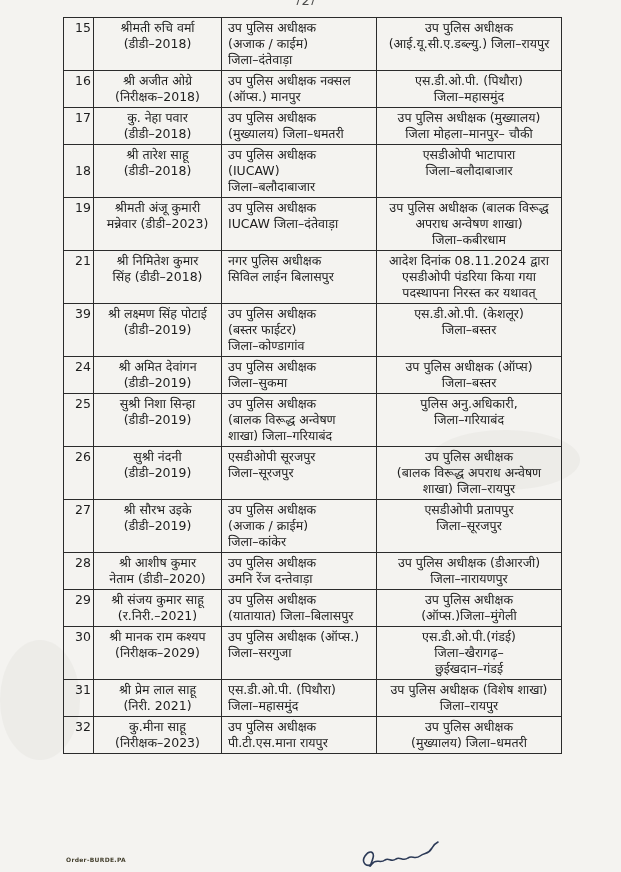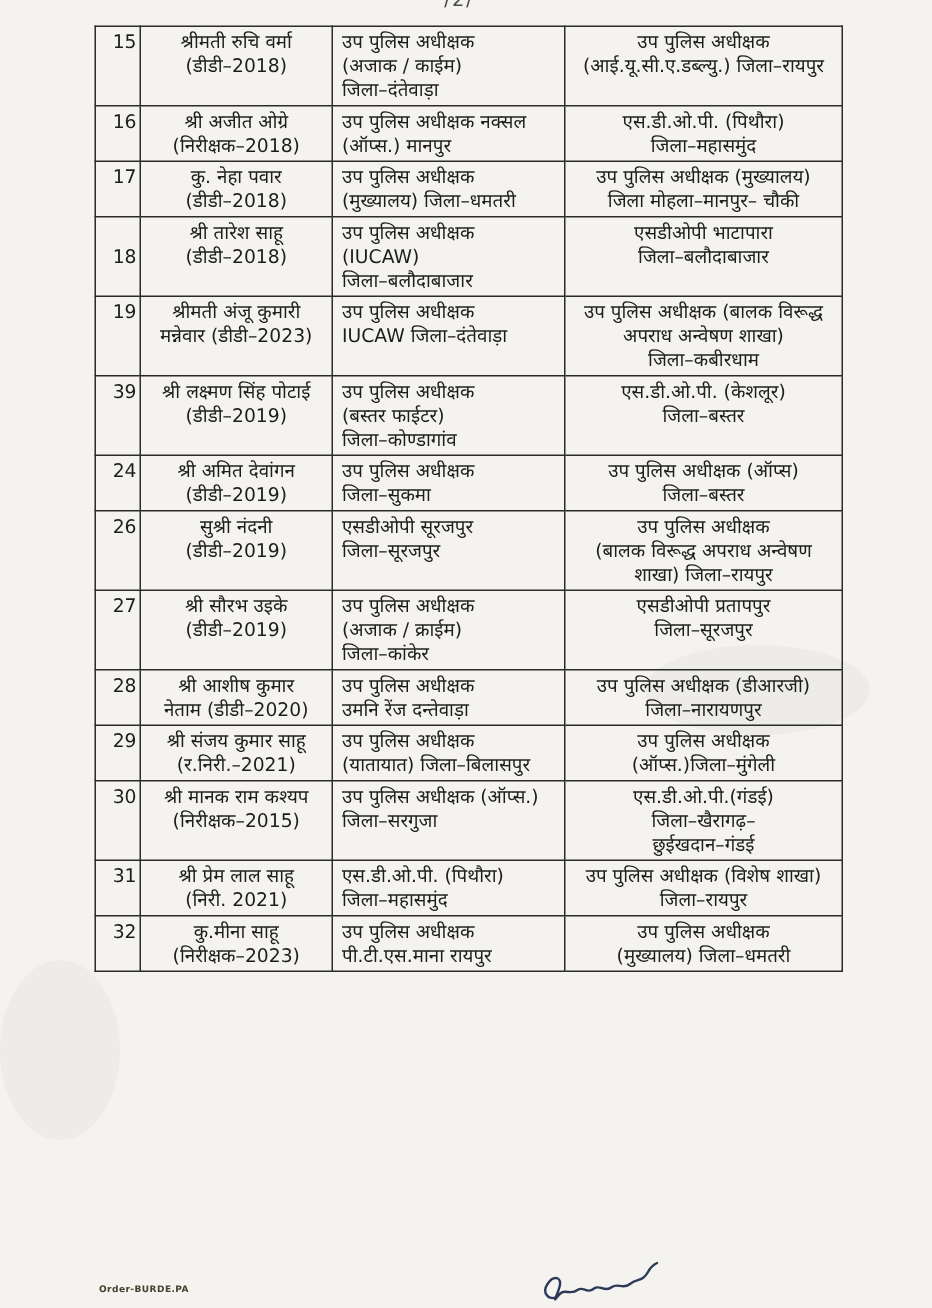--- a/index.html
+++ b/index.html
@@ -106,39 +106,59 @@
       <td class="c1">19</td>
       <td class="c2">श्रीमती अंजू कुमारी
 मन्नेवार (डीडी–2023)</td>
       <td class="c3">उप पुलिस अधीक्षक
 IUCAW जिला–दंतेवाड़ा</td>
       <td class="c4">उप पुलिस अधीक्षक (बालक विरूद्ध
 अपराध अन्वेषण शाखा)
 जिला–कबीरधाम</td>
     </tr>
     <tr>
+      <td class="c1">21</td>
+      <td class="c2">श्री निमितेश कुमार
+सिंह (डीडी–2018)</td>
+      <td class="c3">नगर पुलिस अधीक्षक
+सिविल लाईन बिलासपुर</td>
+      <td class="c4">आदेश दिनांक 08.11.2024 द्वारा
+एसडीओपी पंडरिया किया गया
+पदस्थापना निरस्त कर यथावत्</td>
+    </tr>
+    <tr>
       <td class="c1">39</td>
       <td class="c2">श्री लक्ष्मण सिंह पोटाई
 (डीडी–2019)</td>
       <td class="c3">उप पुलिस अधीक्षक
 (बस्तर फाईटर)
 जिला–कोण्डागांव</td>
       <td class="c4">एस.डी.ओ.पी. (केशलूर)
 जिला–बस्तर</td>
     </tr>
     <tr>
       <td class="c1">24</td>
       <td class="c2">श्री अमित देवांगन
 (डीडी–2019)</td>
       <td class="c3">उप पुलिस अधीक्षक
 जिला–सुकमा</td>
       <td class="c4">उप पुलिस अधीक्षक (ऑप्स)
 जिला–बस्तर</td>
     </tr>
     <tr>
+      <td class="c1">25</td>
+      <td class="c2">सुश्री निशा सिन्हा
+(डीडी–2019)</td>
+      <td class="c3">उप पुलिस अधीक्षक
+(बालक विरूद्ध अन्वेषण
+शाखा) जिला–गरियाबंद</td>
+      <td class="c4">पुलिस अनु.अधिकारी,
+जिला–गरियाबंद</td>
+    </tr>
+    <tr>
       <td class="c1">26</td>
       <td class="c2">सुश्री नंदनी
 (डीडी–2019)</td>
       <td class="c3">एसडीओपी सूरजपुर
 जिला–सूरजपुर</td>
       <td class="c4">उप पुलिस अधीक्षक
 (बालक विरूद्ध अपराध अन्वेषण
 शाखा) जिला–रायपुर</td>
     </tr>
     <tr>
@@ -165,21 +185,21 @@
       <td class="c2">श्री संजय कुमार साहू
 (र.निरी.–2021)</td>
       <td class="c3">उप पुलिस अधीक्षक
 (यातायात) जिला–बिलासपुर</td>
       <td class="c4">उप पुलिस अधीक्षक
 (ऑप्स.)जिला–मुंगेली</td>
     </tr>
     <tr>
       <td class="c1">30</td>
       <td class="c2">श्री मानक राम कश्यप
-(निरीक्षक–2015)</td>
+(निरीक्षक–2029)</td>
       <td class="c3">उप पुलिस अधीक्षक (ऑप्स.)
 जिला–सरगुजा</td>
       <td class="c4">एस.डी.ओ.पी.(गंडई)
 जिला–खैरागढ़–
 छुईखदान–गंडई</td>
     </tr>
     <tr>
       <td class="c1">31</td>
       <td class="c2">श्री प्रेम लाल साहू
 (निरी. 2021)</td>

